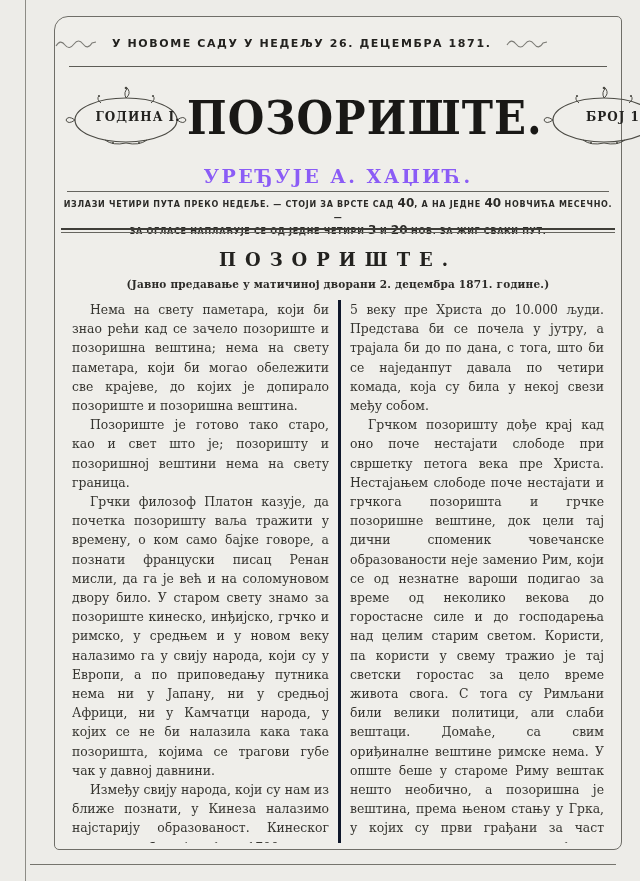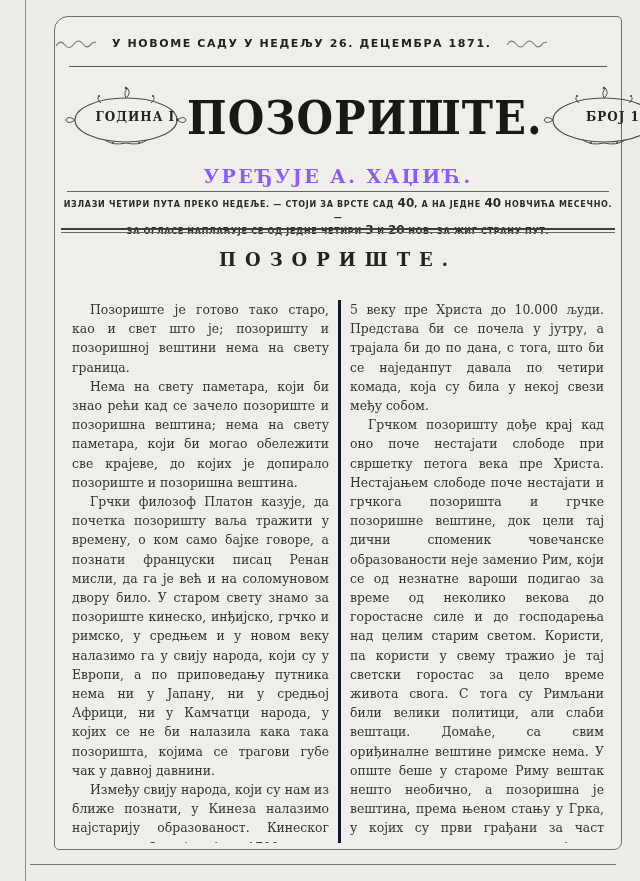--- a/index.html
+++ b/index.html
@@ -125,31 +125,32 @@
       <span class="badge-text">БРОЈ 1.</span>
     </div>
   </div>
 
   <div class="editor-line">УРЕЂУЈЕ А. ХАЏИЋ.</div>
 
   <div class="rule-thin"></div>
 
   <div class="subscription">
     <div><span>ИЗЛАЗИ ЧЕТИРИ ПУТА ПРЕКО НЕДЕЉЕ. — СТОЈИ ЗА ВРСТЕ САД </span><span class="num">40</span><span>, А НА ЈЕДНЕ </span><span class="num">40</span><span> НОВЧИЋА МЕСЕЧНО. —</span></div>
-    <div><span>ЗА ОГЛАСЕ НАПЛАЋУЈЕ СЕ ОД ЈЕДНЕ ЧЕТИРИ </span><span class="num">3</span><span> И </span><span class="num">20</span><span> НОВ. ЗА ЖИГ СТРАНУ ПУТ.</span></div>
+    <div><span>ЗА ОГЛАСЕ НАПЛАЋУЈЕ СЕ ОД ЈЕДНЕ ЧЕТИРИ </span><span class="num">3</span><span> И </span><span class="num">20</span><span> НОВ. ЗА ЖИГ СВАКИ ПУТ.</span></div>
   </div>
 
   <div class="double-rule"></div>
 
   <div class="article-heading">ПОЗОРИШТЕ.</div>
+  <div class="article-subtitle">(Јавно предавање у матичиној дворани 2. децембра 1871. године.)</div>
 
   <div class="columns">
     <div class="col col-left">
+      <p>Нема на свету паметара, који би знао рећи кад се зачело позориште и позоришна вештина; нема на свету паметара, који би могао обележити све крајеве, до којих је допирало позориште и позоришна вештина.</p>
       <p>Позориште је готово тако старо, као и свет што је; позоришту и позоришној вештини нема на свету граница.</p>
-      <p>Нема на свету паметара, који би знао рећи кад се зачело позориште и позоришна вештина; нема на свету паметара, који би могао обележити све крајеве, до којих је допирало позориште и позоришна вештина.</p>
       <p>Грчки филозоф Платон казује, да почетка позоришту ваља тражити у времену, о ком само бајке говоре, а познати француски писац Ренан мисли, да га је већ и на соломуновом двору било. У старом свету знамо за позориште кинеско, инђијско, грчко и римско, у средњем и у новом веку налазимо га у свију народа, који су у Европи, а по приповедању путника нема ни у Јапану, ни у средњој Африци, ни у Камчатци народа, у којих се не би налазила кака така позоришта, којима се трагови губе чак у давној давнини.</p>
       <p>Између свију народа, који су нам из ближе познати, у Кинеза налазимо најстарију образованост. Кинеског позоришта било је већ на 1700 година пре Христа.</p>
 
     </div>
     <div class="col col-right">
       <p class="no-indent">5 веку пре Христа до 10.000 људи. Представа би се почела у јутру, а трајала би до по дана, с тога, што би се наједанпут давала по четири комада, која су била у некој свези међу собом.</p>
       <p>Грчком позоришту дође крај кад оно поче нестајати слободе при свршетку петога века пре Христа. Нестајањем слободе поче нестајати и грчкога позоришта и грчке позоришне вештине, док цели тај дични споменик човечанске образованости неје заменио Рим, који се од незнатне вароши подигао за време од неколико векова до горостасне силе и до господарења над целим старим светом. Користи, па користи у свему тражио је тај светски горостас за цело време живота свога. С тога су Римљани били велики политици, али слаби вештаци. Домаће, са свим ориђиналне вештине римске нема. У опште беше у староме Риму вештак нешто необично, а позоришна је вештина, према њеном стању у Грка, у којих су први грађани за част сматрали на позорницу изаћи и глумовати, спала као и у Кини на неграђане. Овде ћу споменути, да глумица несу познавали ни Грци, ни Римљани, већ да су им и женске улоге играли мушки. Тек у првим вековима после Христа долазе и женске на даске, што свет значе.</p>
 
     </div>
   </div>

